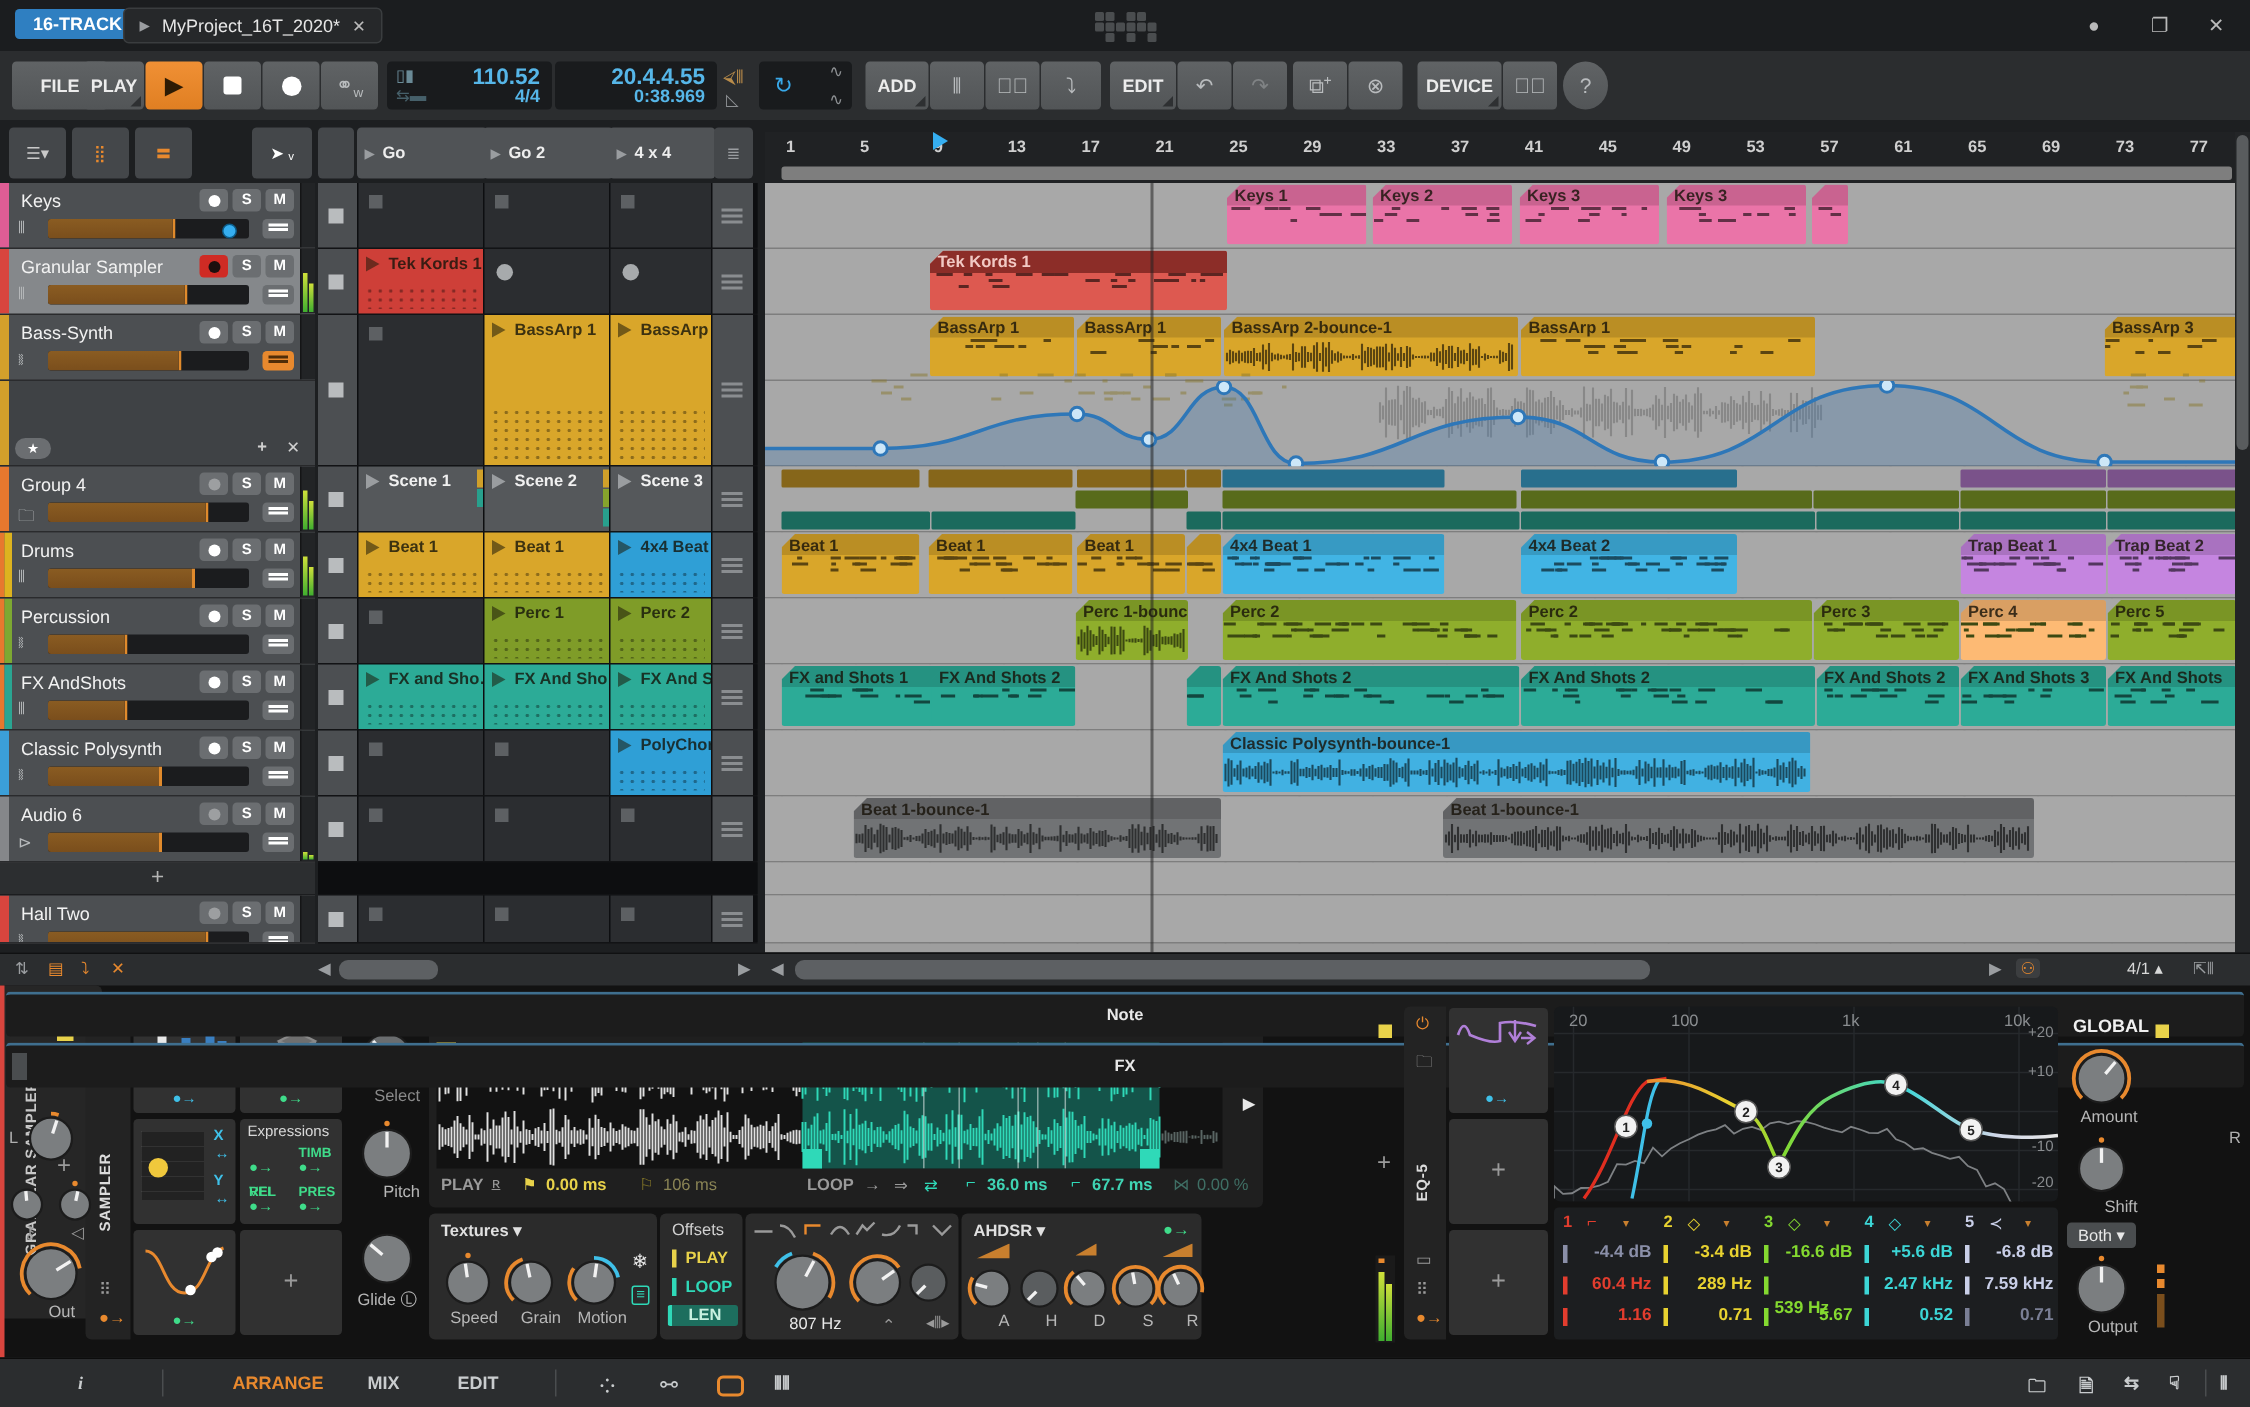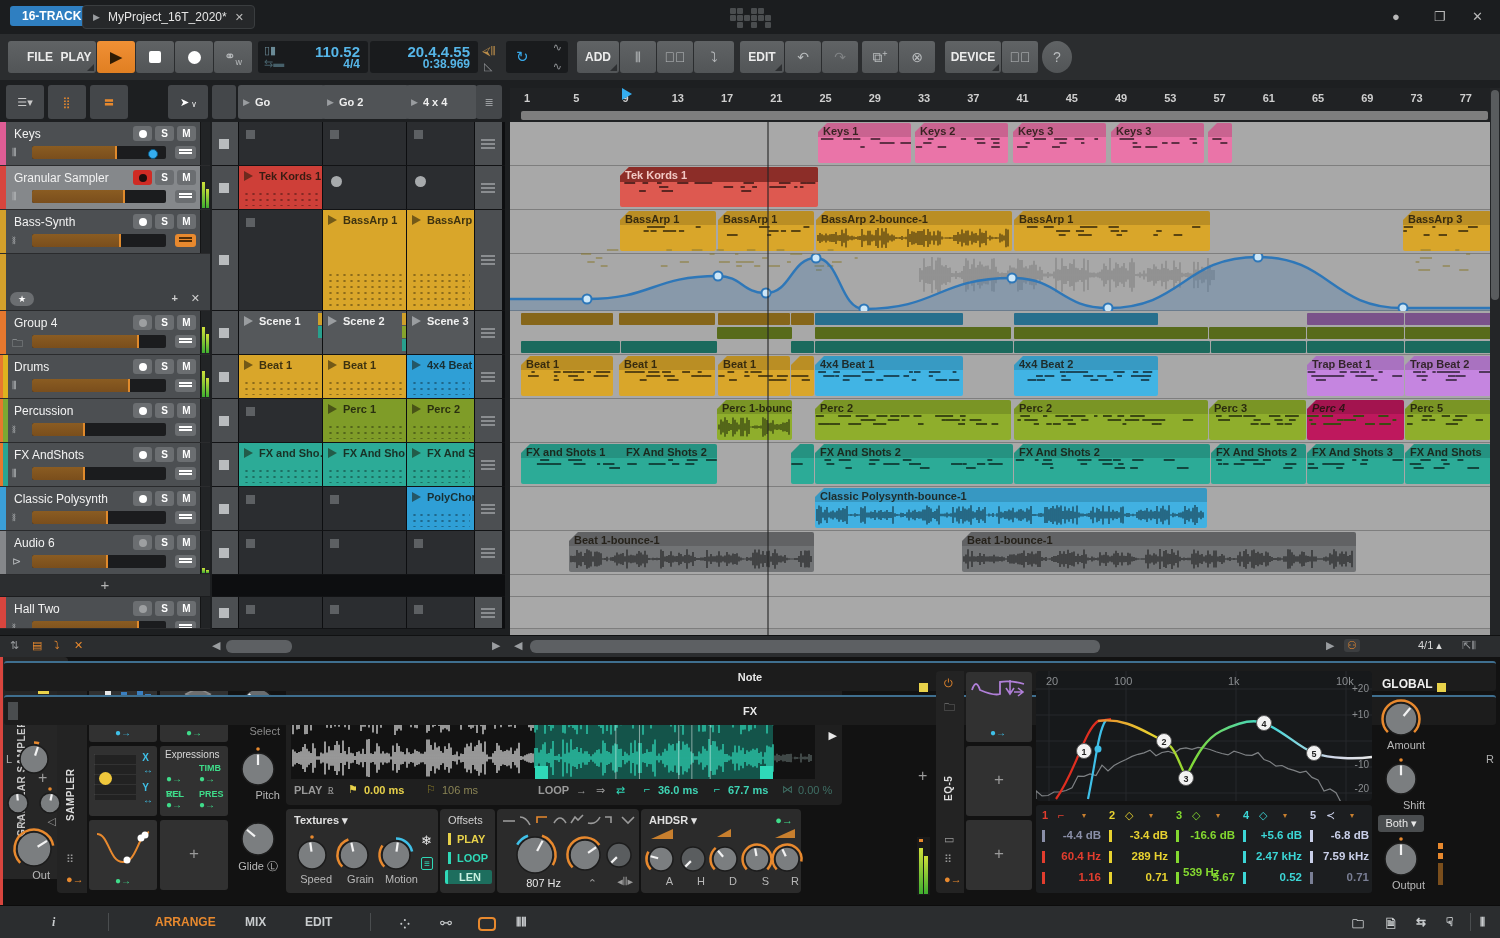--- a/index.html
+++ b/index.html
@@ -1228,21 +1228,21 @@
                 <path d="M51.6047486665193 10 h9.576386234723032" stroke="rgb(60,73,18)" stroke-width="2" fill="none"></path>
                 <path d="M44.547176292864606 6 h7.218230634229258" stroke="rgb(60,73,18)" stroke-width="2" fill="none"></path>
                 <path d="M23.860068004578352 2 h8.487073541153222" stroke="rgb(60,73,18)" stroke-width="2" fill="none"></path>
                 <path d="M23.01649339660071 2 h9.992488435702398" stroke="rgb(60,73,18)" stroke-width="2" fill="none"></path>
                 <path d="M9.151992878643796 6 h11.854925531661138" stroke="rgb(60,73,18)" stroke-width="2" fill="none"></path>
                 <path d="M67.8096048028674 10 h6.586238779127598" stroke="rgb(60,73,18)" stroke-width="2" fill="none"></path>
                 <path d="M6.964076802833006 2 h5.686442728852853" stroke="rgb(60,73,18)" stroke-width="2" fill="none"></path>
                 <path d="M75.53341994457878 10 h7.375517011620104" stroke="rgb(60,73,18)" stroke-width="2" fill="none"></path>
               </svg>
             </div>
-            <div class="clip" style="left: 797px; width: 97px; background: #be185d; font-style: italic;">
+            <div class="clip" style="left: 797px; width: 97px; background: #fdba74;">
               <div style="position: absolute; left: 0px; right: 0px; top: 0px; height: 14px; background: rgba(0, 0, 0, 0.14);"></div>
               <div class="cnm">Perc 4</div>
               <svg width="97" height="28" style="position: absolute; left: 0px; top: 14px;">
                 <path d="M76.42229645582847 10 h3.9357481410261244" stroke="rgb(60,73,18)" stroke-width="2" fill="none"></path>
                 <path d="M46.28774239635095 2 h3.9223836951423436" stroke="rgb(60,73,18)" stroke-width="2" fill="none"></path>
                 <path d="M85.52672107913531 6 h3.7863476530183107" stroke="rgb(60,73,18)" stroke-width="2" fill="none"></path>
                 <path d="M49.67731158155948 2 h7.329245224362239" stroke="rgb(60,73,18)" stroke-width="2" fill="none"></path>
                 <path d="M16.291135898558423 10 h9.810655990149826" stroke="rgb(60,73,18)" stroke-width="2" fill="none"></path>
                 <path d="M71.36139183794148 2 h10.099037342704833" stroke="rgb(60,73,18)" stroke-width="2" fill="none"></path>
                 <path d="M37.035364486975595 6 h11.685596771305427" stroke="rgb(60,73,18)" stroke-width="2" fill="none"></path>

